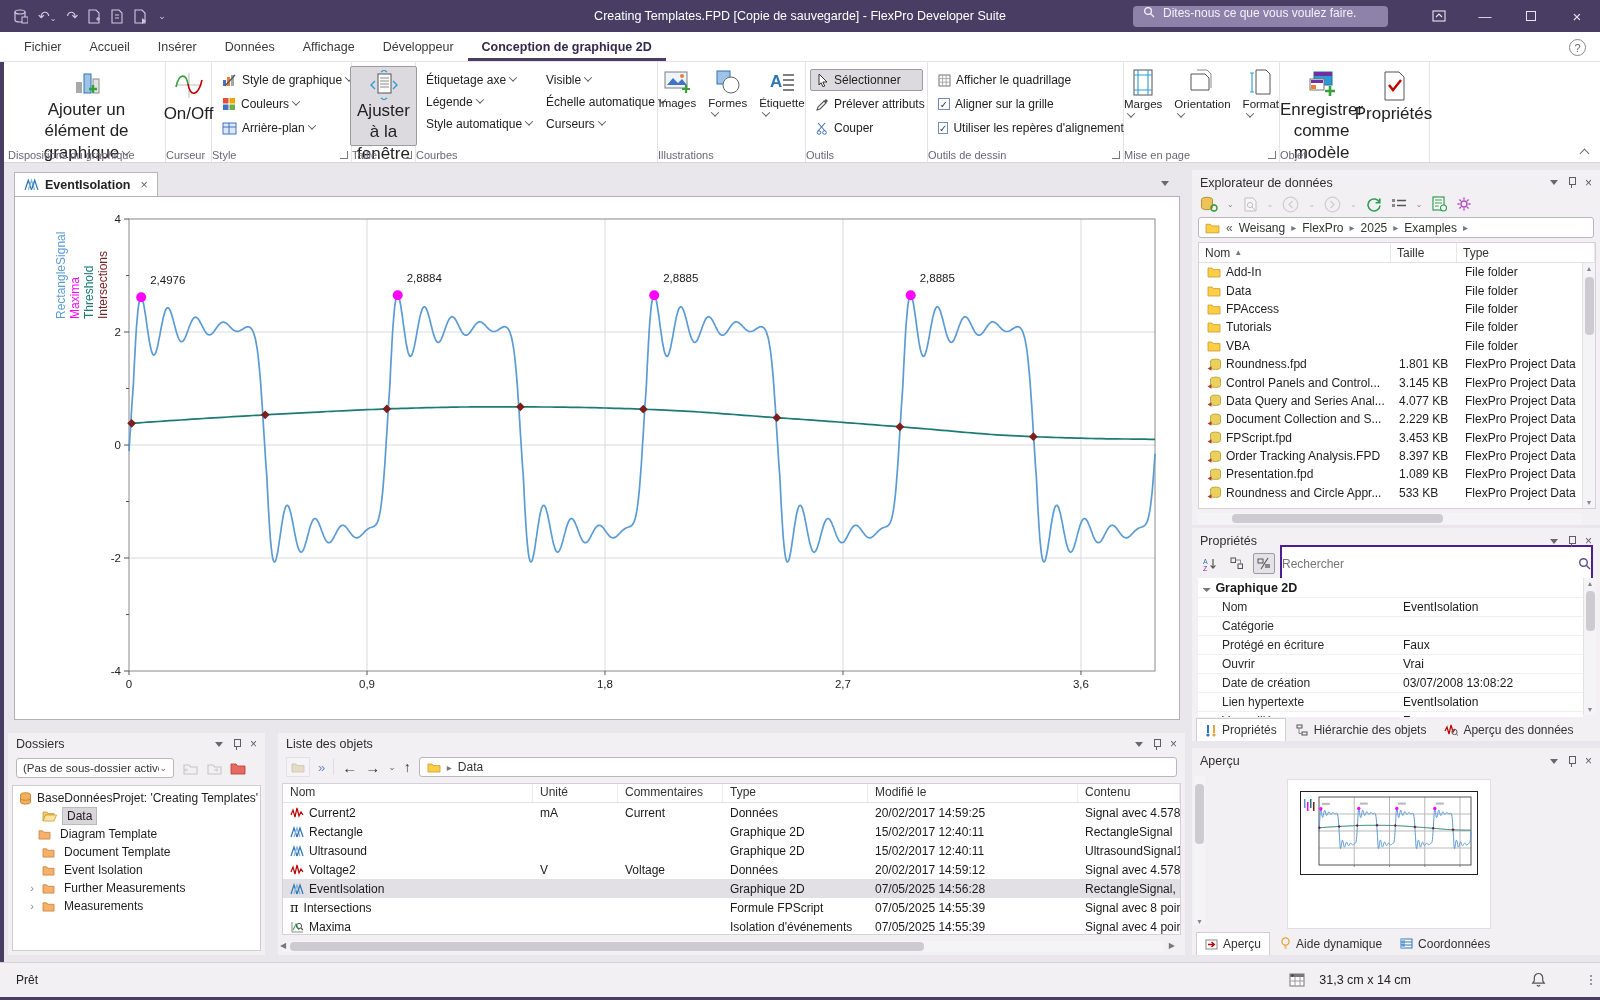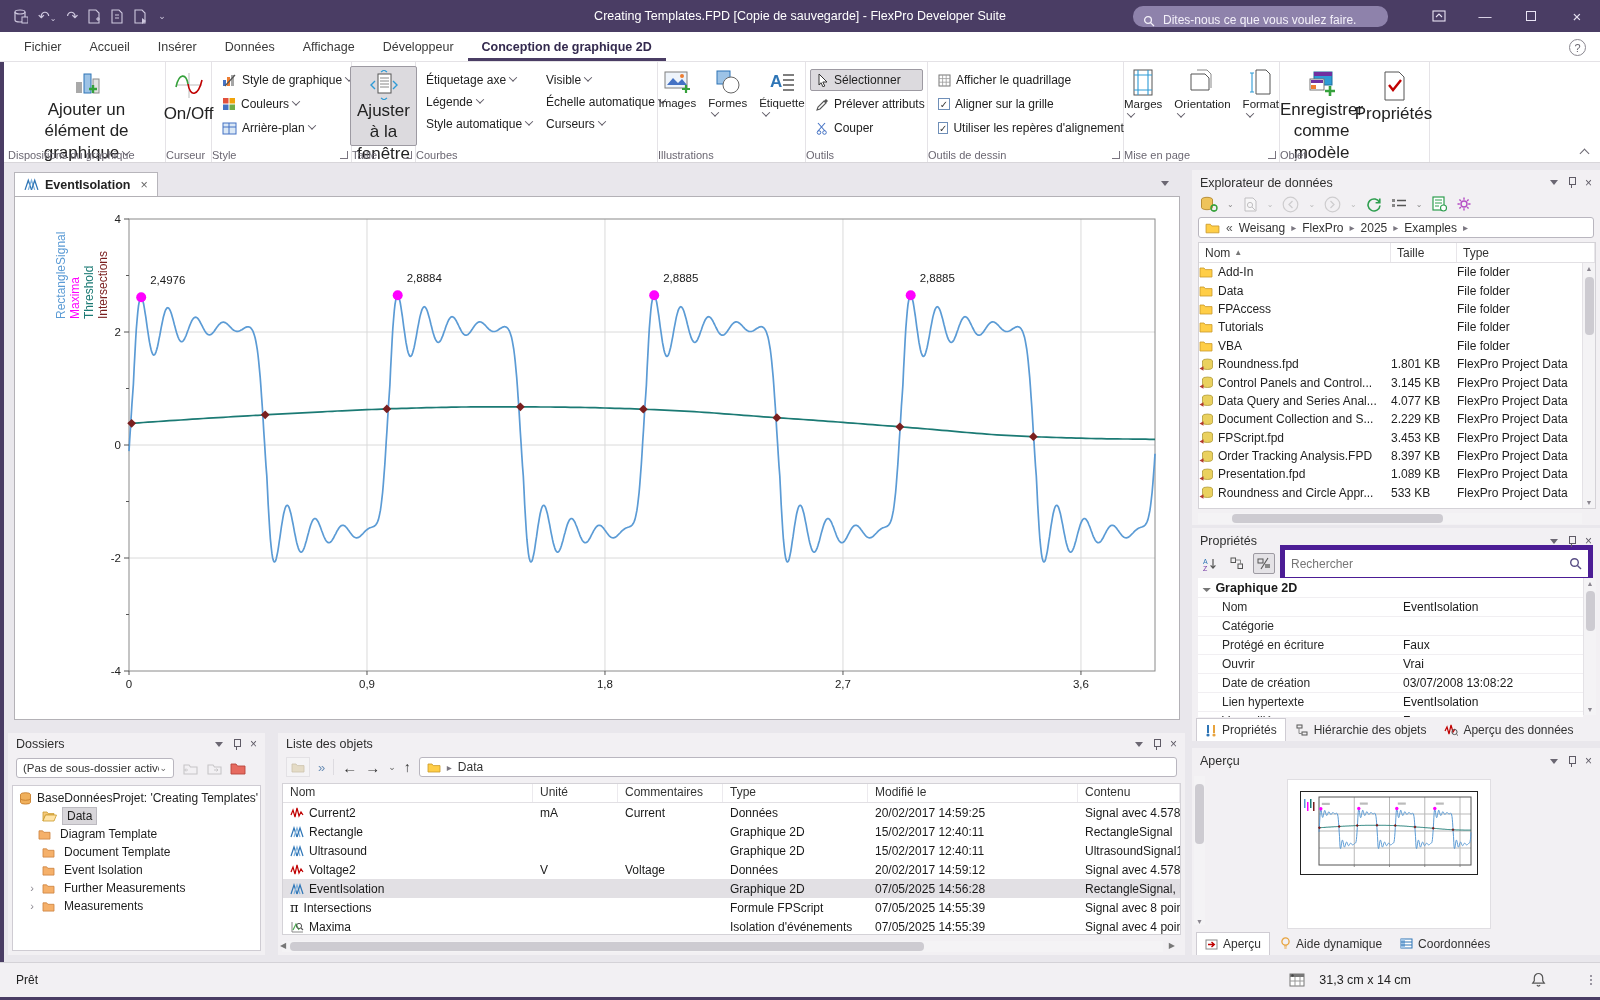--- a/index.html
+++ b/index.html
@@ -4,21 +4,21 @@
 <style>
 *{margin:0;padding:0;box-sizing:border-box}
 html,body{width:1600px;height:1000px;overflow:hidden}
 body{position:relative;font-family:"Liberation Sans",sans-serif;font-size:12px;color:#222;background:#e9e7ec}
 svg{display:block}
 
 #titlebar{position:absolute;left:0;top:0;width:1600px;height:32px;background:#4a3d64;color:#efecf5;display:flex;align-items:center}
 .qat{display:flex;align-items:center;gap:10px;margin-left:14px;color:#ddd7ec;font-size:14px}
 .qat .g{opacity:.9}
 #title-text{position:absolute;left:0;right:0;text-align:center;font-size:12.5px;color:#fff;pointer-events:none}
-#tb-search{position:absolute;left:1133px;top:6px;width:255px;height:21px;background:#8e82ab;border-radius:10px;display:flex;align-items:flex-end;gap:8px;padding:0 10px;color:#f4f1fa;font-size:12px}
+#tb-search{position:absolute;left:1133px;top:6px;width:255px;height:21px;background:#8e82ab;border-radius:4px;display:flex;align-items:flex-start;gap:8px;padding:0 10px;color:#f4f1fa;font-size:12px}
 .wbtns{position:absolute;right:0;top:0;height:32px;display:flex}
 .wbtn{width:46px;height:32px;display:flex;align-items:center;justify-content:center;color:#e9e4f4;font-size:13px}
 
 #menubar{position:absolute;left:0;top:32px;width:1600px;height:30px;background:#fff;display:flex;align-items:flex-end;border-bottom:1px solid #e4e2e6}
 .mtab{padding:6px 14px 7px;font-size:12.5px;color:#3a3a3a}
 .mtab.active{color:#33294e;border-bottom:3px solid #4a3d64;padding-bottom:4px;font-weight:bold}
 #help-btn{position:absolute;right:14px;bottom:5px;width:17px;height:17px;border:1px solid #8a8790;border-radius:50%;display:flex;align-items:center;justify-content:center;color:#6a6770;font-size:11px}
 
 #ribbon{position:absolute;left:0;top:62px;width:1600px;height:101px;background:#fff;border-bottom:1px solid #d8d6da;display:flex}
 .rgroup{position:relative;height:100%;border-right:1px solid #e5e3e7;padding:4px 4px 16px;display:flex;justify-content:center;gap:2px}
@@ -52,31 +52,31 @@
 .xg{font-size:12px;color:#5f5b66;line-height:1}
 .white-box{background:#fff;border:1px solid #cfccd3}
 
 #exp-toolbar{display:flex;align-items:center;gap:9px;height:24px;padding:0 8px}
 #exp-crumb{margin:1px 6px;height:21px;background:#fff;border:1px solid #b9b6bf;border-radius:3px;display:flex;align-items:center;gap:6px;padding:0 6px;font-size:12px;color:#333}
 .crumb-sep{color:#7a7680;font-size:10px}
 #exp-table{position:absolute;left:6px;top:72px;right:4px;bottom:16px;background:#fff;border:1px solid #d4d2d7;overflow:hidden}
 .exp-hdr{display:grid;grid-template-columns:192px 66px 1fr;height:20px;border-bottom:1px solid #e2e0e4;font-size:12px;color:#333}
 .exp-hdr>div{padding:2px 6px;border-right:1px solid #e8e6ea;display:flex;align-items:center;gap:4px}
 .exp-row{display:grid;grid-template-columns:192px 66px 1fr;height:18.4px;font-size:12px;align-items:center;color:#1e1e1e}
-.exp-row>div{padding:0 0;white-space:nowrap;overflow:hidden}
+.exp-row>div{padding:0 8px;white-space:nowrap;overflow:hidden}
 .nm{display:flex;align-items:center;gap:5px}
 .sb-v{position:absolute;top:20px;right:0;bottom:0;width:13px;background:#f4f3f5;border-left:1px solid #e4e2e6;font-size:7px;color:#8a868f;text-align:center}
 .sb-th{position:absolute;left:2px;width:9px;background:#cdcbd1;border-radius:4px}
 .sb-h{position:absolute;left:6px;right:18px;bottom:2px;height:11px;background:#f4f3f5}
 .sb-hth{position:absolute;top:1px;height:9px;background:#cdcbd1;border-radius:4px}
 
 #prop-toolbar{display:flex;align-items:center;gap:5px;height:27px;padding:0 7px}
 .ptool{width:22px;height:21px;display:flex;align-items:center;justify-content:center;border:1px solid transparent;border-radius:2px;color:#444}
 .ptool.sel{border-color:#9d9aa2;background:#e4e2e6}
-#prop-search{flex:1;height:37px;background:#fff;border:5px solid #4c1d95;display:flex;align-items:center;padding:0 6px}
+#prop-search{flex:1;height:37px;background:#fff;border:2px solid #4c1d95;display:flex;align-items:center;padding:0 0}
 #prop-search input{flex:1;border:none;outline:none;font-family:inherit;font-size:12px;color:#333;background:transparent}
 #prop-rows{position:absolute;left:6px;top:50px;right:17px;height:139px;background:#fff;overflow:hidden}
 .prow{display:grid;grid-template-columns:205px 1fr;height:19px;align-items:center;border-bottom:1px solid #f1eff2;font-size:12px}
 .prow .pl{padding-left:24px;color:#2a2a2a}
 .prow .pv{color:#1a1a1a}
 .pgroup{height:20px;display:flex;align-items:center;gap:6px;font-weight:bold;font-size:12.5px;color:#1a1a1a;padding-left:6px;border-bottom:1px solid #f1eff2}
 .ptabs{position:absolute;left:4px;right:4px;bottom:0;height:24px;display:flex;align-items:stretch;gap:2px;padding-top:1px}
 .ptab{display:flex;align-items:center;gap:5px;padding:0 8px;font-size:12px;color:#333}
 .ptab.active{background:#fff;border:1px solid #cfccd3;border-bottom:none}
 

